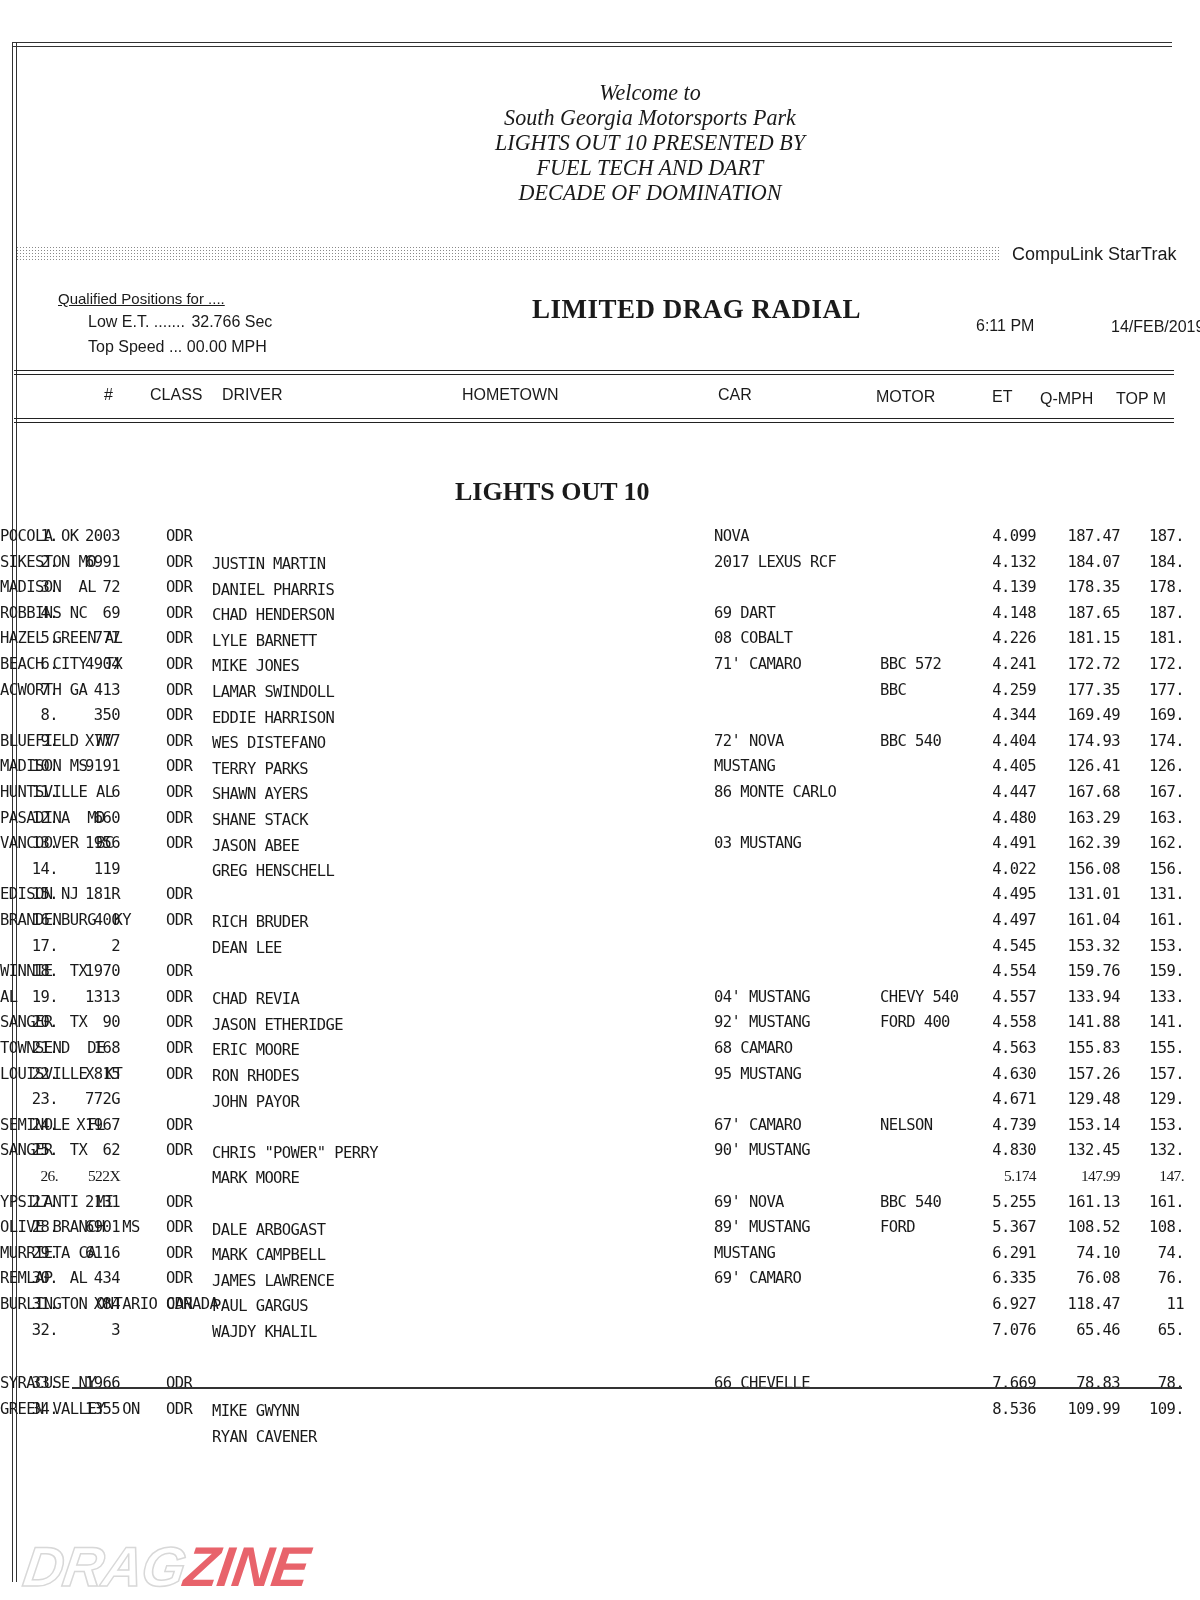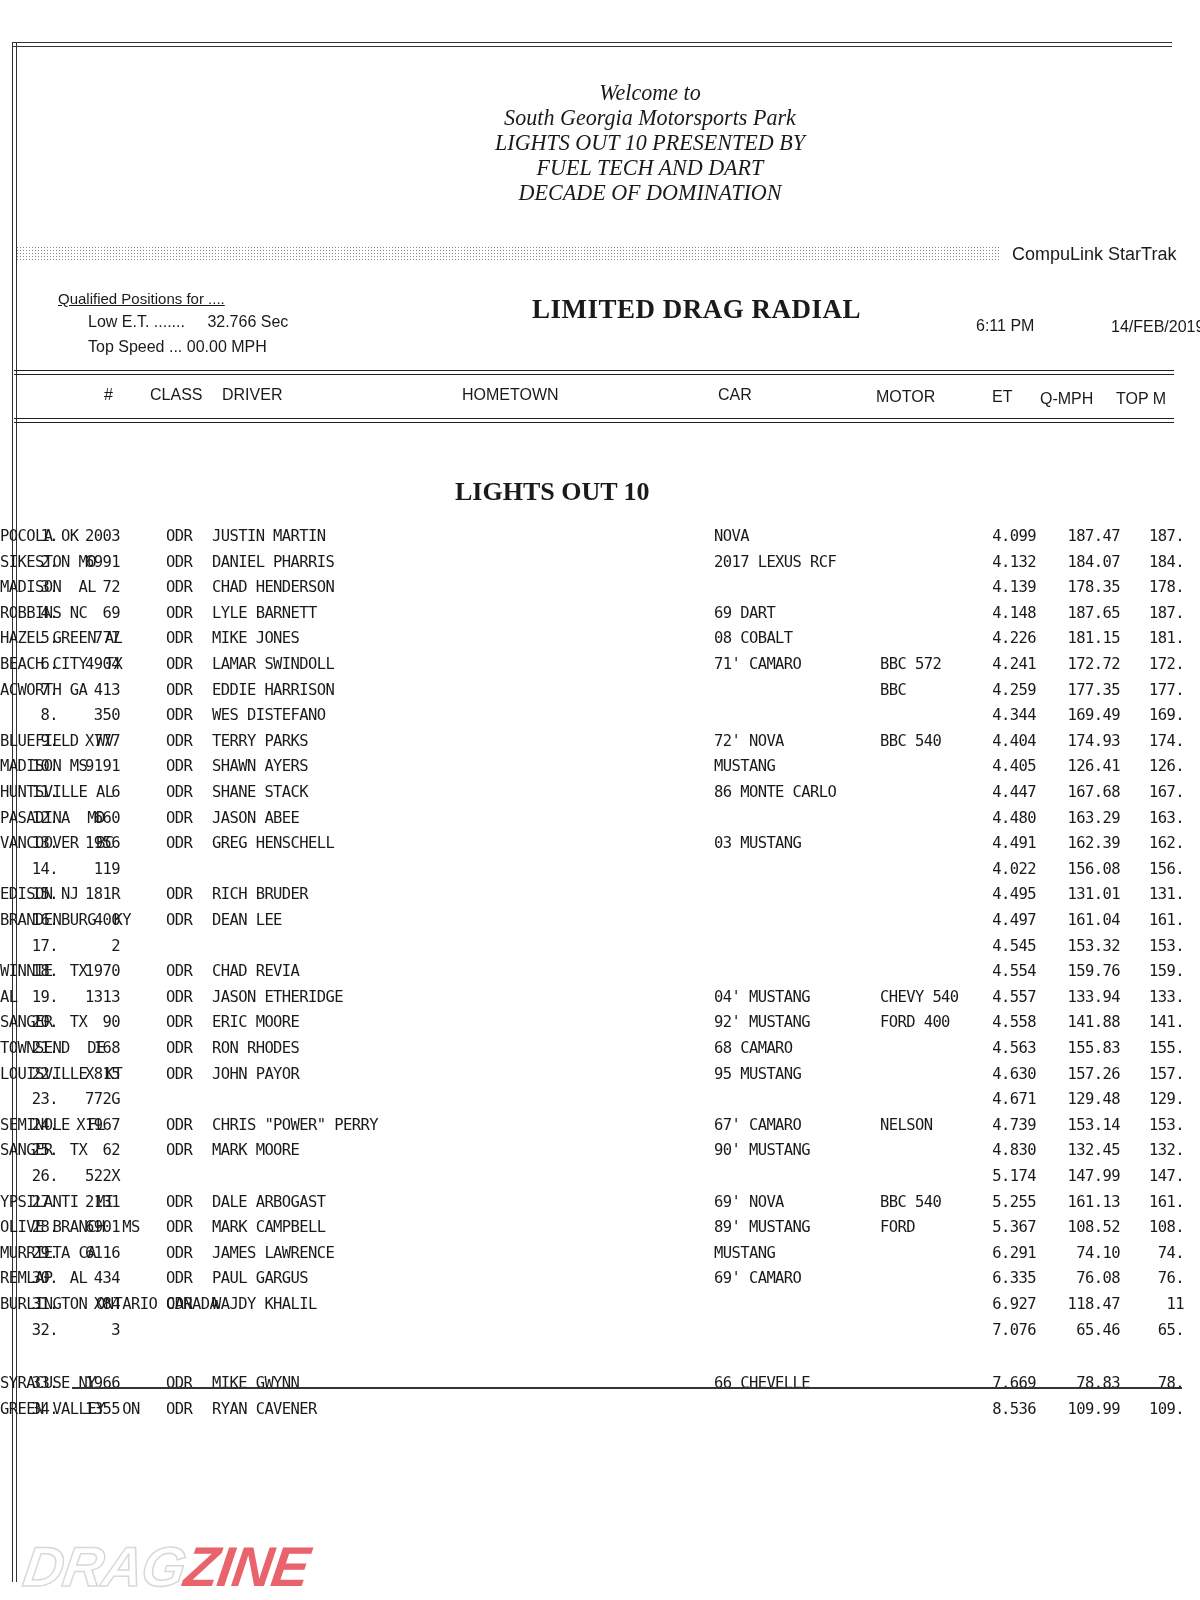--- a/index.html
+++ b/index.html
@@ -19,21 +19,21 @@
   .time { position: absolute; left: 976px; top: 317px; font-size: 16px; }
   .date { position: absolute; left: 1070px; top: 318px; font-size: 16px; margin-left: 41px; }
   .rule { position: absolute; left: 14px; width: 1160px; height: 3px; border-top: 1px solid #222; border-bottom: 1px solid #222; }
   .colhead { position: absolute; top: 386px; font-size: 16px; }
   .section-title { position: absolute; left: 455px; top: 477px; font-family: "Liberation Serif", serif; font-weight: bold; font-size: 26px; }
   .row { position: absolute; left: 0; width: 1200px; height: 26px; font-family: "DejaVu Sans Mono", monospace; font-size: 15.5px; letter-spacing: -0.6px; }
   .row span { position: absolute; top: 0; white-space: pre; }
   .c-pos { left: 24px; width: 34px; text-align: right; }
   .c-num { left: 66px; width: 54px; text-align: right; }
   .c-class { left: 166px; }
-  .c-driver { left: 212px; }
+  .c-driver { left: 212px; margin-top: 28px; }
   .c-car { left: 714px; }
   .c-motor { left: 880px; }
   .c-et { left: 960px; width: 76px; text-align: right; }
   .c-qmph { left: 1040px; width: 80px; text-align: right; }
   .c-top { left: 1130px; width: 54px; text-align: right; }
   .divider { position: absolute; left: 72px; top: 1387px; width: 1110px; height: 0; border-top: 2px solid #333; }
   .logo { position: absolute; left: 24px; top: 1534px; font-family: "Liberation Sans", sans-serif; font-weight: bold; font-style: italic; font-size: 56px; letter-spacing: -1px; transform: skewX(-8deg); }
   .logo .drag { color: #fff; -webkit-text-stroke: 1.5px #d8d8d8; }
   .logo .zine { color: #e8636b; }
 </style>
@@ -50,21 +50,21 @@
   <div>FUEL TECH AND DART</div>
   <div>DECADE OF DOMINATION</div>
 </div>
 
 <div class="dotband"></div>
 <div class="compulink">CompuLink StarTrak</div>
 
 <div class="qual">Qualified Positions for ....</div>
 <div class="low">
   <span>Low E.T. .......</span>
-  <span style="margin-left:18px">32.766 Sec</span>
+  <span style="margin-left:2px">32.766 Sec</span>
 </div>
 <div class="top">
   <span>Top Speed ...</span>
   <span style="">00.00 MPH</span>
 </div>
 
 <div class="sheet-title">LIMITED DRAG RADIAL</div>
 <div class="time">6:11 PM</div>
 <div class="date">14/FEB/2019</div>
 
@@ -376,21 +376,21 @@
       <span class="c-num">62</span>
       <span class="c-class">ODR</span>
       <span class="c-driver">MARK MOORE</span>
       <span class="c-hometown">SANGER  TX</span>
       <span class="c-car">90' MUSTANG</span>
       <span class="c-motor"></span>
       <span class="c-et">4.830</span>
       <span class="c-qmph">132.45</span>
       <span class="c-top">132.</span>
     </div>
-    <div class="row" style="top: 1167px;">
+    <div class="row" style="top: 1167px; font-family: Liberation Serif, serif;">
       <span class="c-pos">26.</span>
       <span class="c-num">522X</span>
       <span class="c-class"></span>
       <span class="c-driver"></span>
       <span class="c-hometown"></span>
       <span class="c-car"></span>
       <span class="c-motor"></span>
       <span class="c-et">5.174</span>
       <span class="c-qmph">147.99</span>
       <span class="c-top">147.</span>

